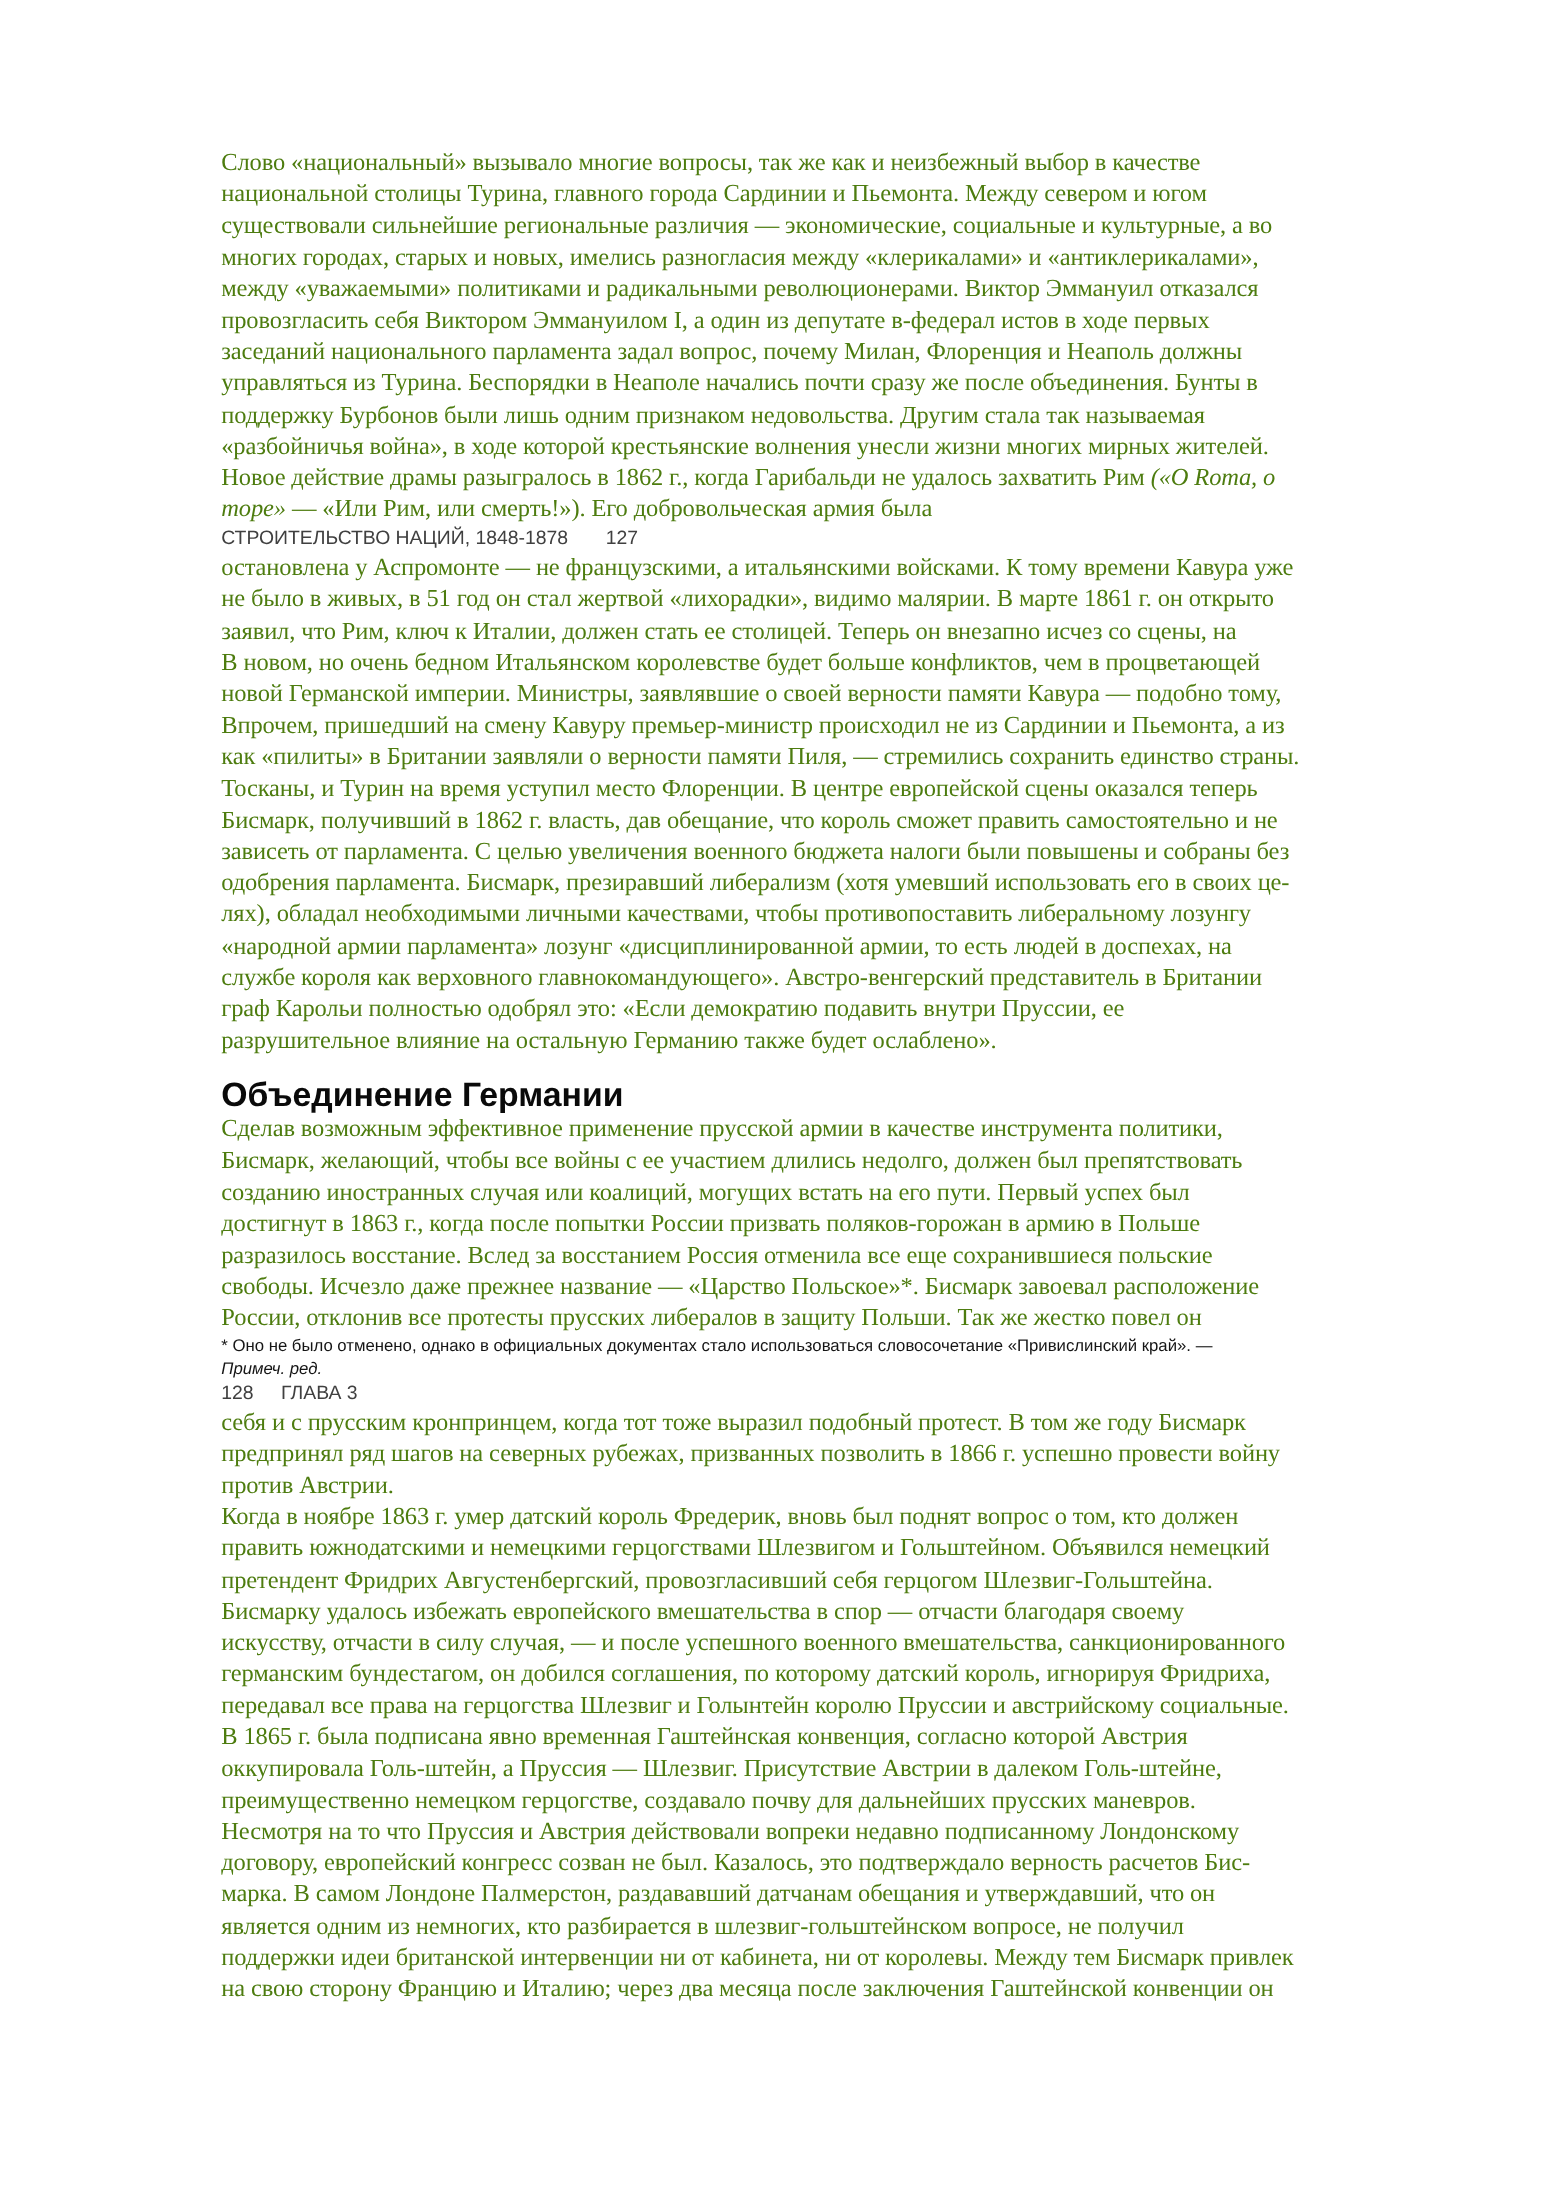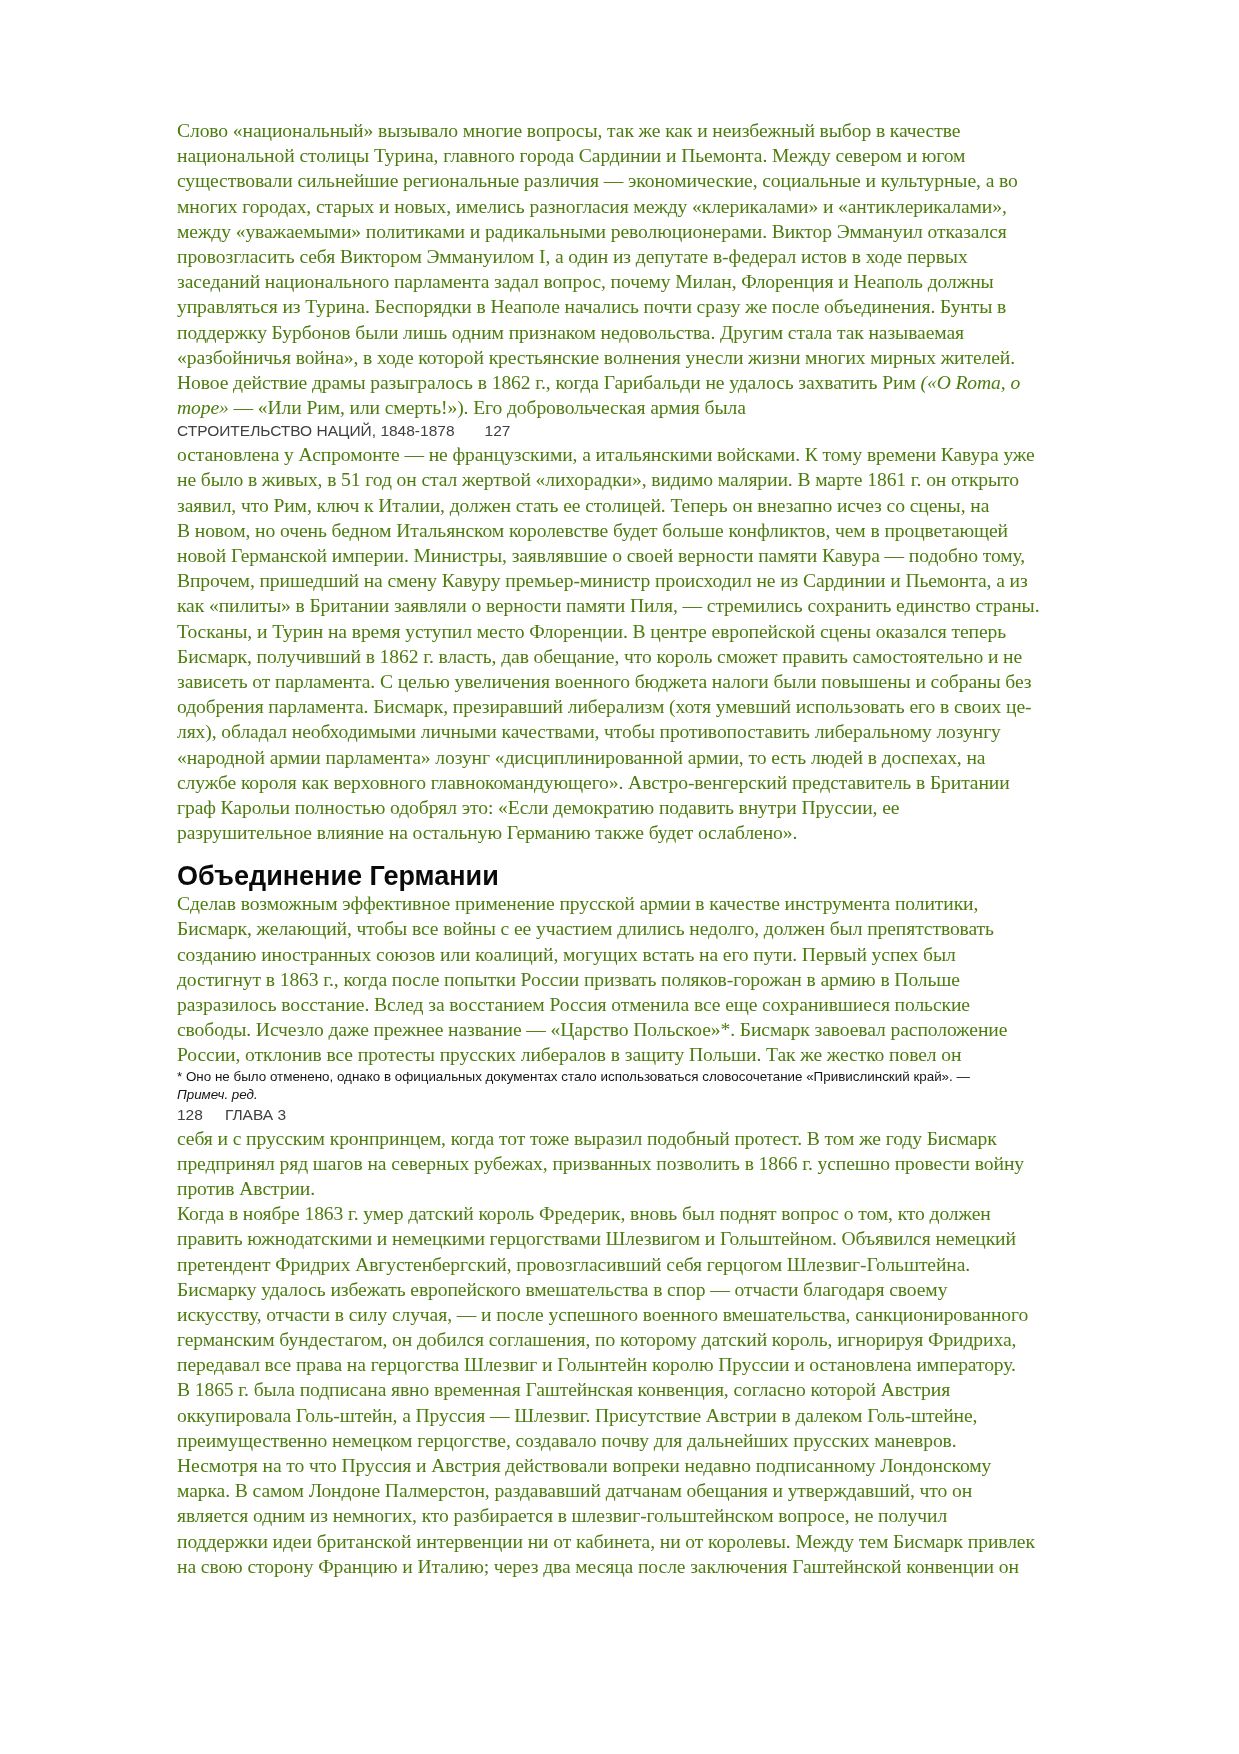--- a/index.html
+++ b/index.html
@@ -114,21 +114,21 @@
     <div class="line">службе короля как верховного главнокомандующего». Австро-венгерский представитель в Британии</div>
     <div class="line">граф Карольи полностью одобрял это: «Если демократию подавить внутри Пруссии, ее</div>
     <div class="line">разрушительное влияние на остальную Германию также будет ослаблено».</div>
   </div>
 
   <h2 class="section-heading">Объединение Германии</h2>
 
   <div>
     <div class="line">Сделав возможным эффективное применение прусской армии в качестве инструмента политики,</div>
     <div class="line">Бисмарк, желающий, чтобы все войны с ее участием длились недолго, должен был препятствовать</div>
-    <div class="line">созданию иностранных союзов или коалиций, могущих встать на его пути. Первый успех был</div>
+    <div class="line">созданию иностранных случая или коалиций, могущих встать на его пути. Первый успех был</div>
     <div class="line">достигнут в 1863 г., когда после попытки России призвать поляков-горожан в армию в Польше</div>
     <div class="line">разразилось восстание. Вслед за восстанием Россия отменила все еще сохранившиеся польские</div>
     <div class="line">свободы. Исчезло даже прежнее название — «Царство Польское»*. Бисмарк завоевал расположение</div>
     <div class="line">России, отклонив все протесты прусских либералов в защиту Польши. Так же жестко повел он</div>
   </div>
 
   <div>
     <div class="footnote">* Оно не было отменено, однако в официальных документах стало использоваться словосочетание «Привислинский край». —</div>
     <div class="footnote footnote-italic">Примеч. ред.</div>
   </div>
@@ -140,24 +140,25 @@
   <div>
     <div class="line">себя и с прусским кронпринцем, когда тот тоже выразил подобный протест. В том же году Бисмарк</div>
     <div class="line">предпринял ряд шагов на северных рубежах, призванных позволить в 1866 г. успешно провести войну</div>
     <div class="line">против Австрии.</div>
     <div class="line">Когда в ноябре 1863 г. умер датский король Фредерик, вновь был поднят вопрос о том, кто должен</div>
     <div class="line">править южнодатскими и немецкими герцогствами Шлезвигом и Гольштейном. Объявился немецкий</div>
     <div class="line">претендент Фридрих Августенбергский, провозгласивший себя герцогом Шлезвиг-Гольштейна.</div>
     <div class="line">Бисмарку удалось избежать европейского вмешательства в спор — отчасти благодаря своему</div>
     <div class="line">искусству, отчасти в силу случая, — и после успешного военного вмешательства, санкционированного</div>
     <div class="line">германским бундестагом, он добился соглашения, по которому датский король, игнорируя Фридриха,</div>
-    <div class="line">передавал все права на герцогства Шлезвиг и Голынтейн королю Пруссии и остановлена императору.</div>
+    <div class="line">передавал все права на герцогства Шлезвиг и Голынтейн королю Пруссии и австрийскому социальные.</div>
     <div class="line">В 1865 г. была подписана явно временная Гаштейнская конвенция, согласно которой Австрия</div>
     <div class="line">оккупировала Голь-штейн, а Пруссия — Шлезвиг. Присутствие Австрии в далеком Голь-штейне,</div>
     <div class="line">преимущественно немецком герцогстве, создавало почву для дальнейших прусских маневров.</div>
     <div class="line">Несмотря на то что Пруссия и Австрия действовали вопреки недавно подписанному Лондонскому</div>
+    <div class="line">договору, европейский конгресс созван не был. Казалось, это подтверждало верность расчетов Бис-</div>
     <div class="line">марка. В самом Лондоне Палмерстон, раздававший датчанам обещания и утверждавший, что он</div>
     <div class="line">является одним из немногих, кто разбирается в шлезвиг-гольштейнском вопросе, не получил</div>
     <div class="line">поддержки идеи британской интервенции ни от кабинета, ни от королевы. Между тем Бисмарк привлек</div>
     <div class="line">на свою сторону Францию и Италию; через два месяца после заключения Гаштейнской конвенции он</div>
   </div>
 
 </div>
 
 </body></html>

